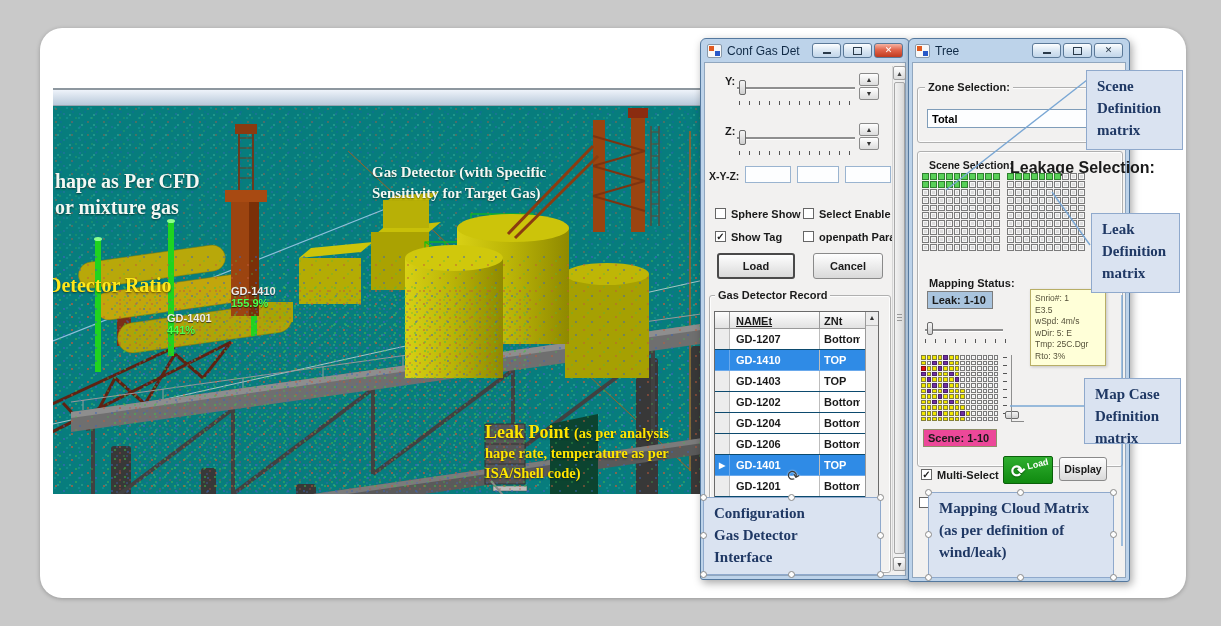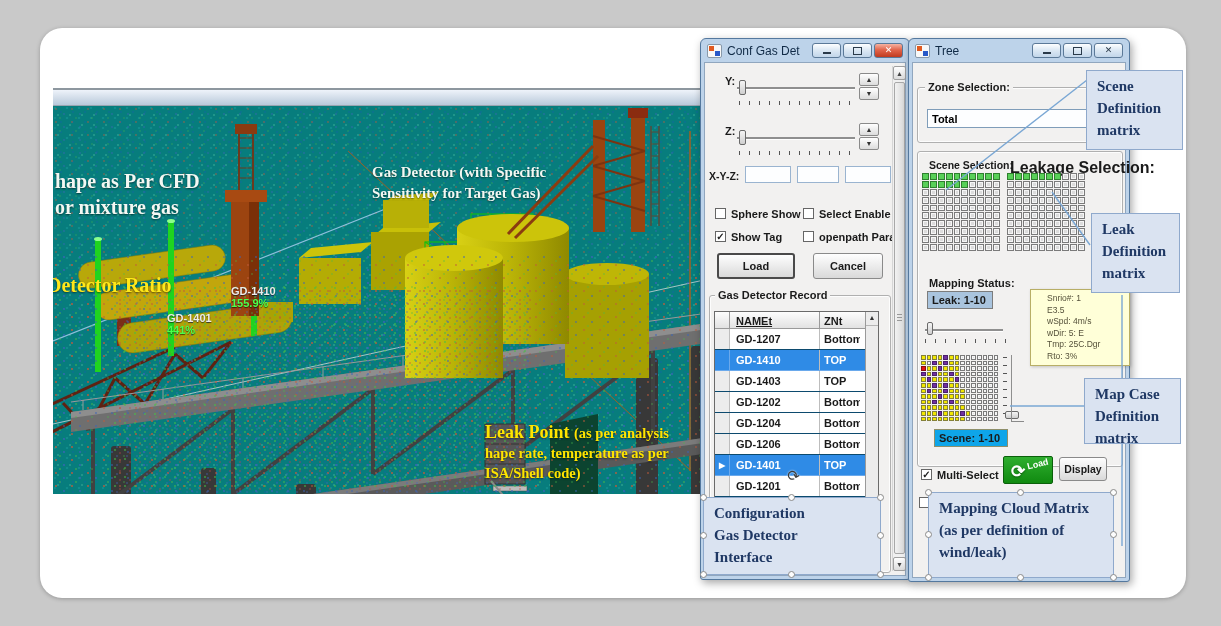--- a/index.html
+++ b/index.html
@@ -80,22 +80,22 @@
   .mx10{grid-template-columns:repeat(10,6.9px);grid-auto-rows:6.9px;}
   .mx14{grid-template-columns:repeat(14,4.6px);grid-auto-rows:4.6px;}
   .mx .cl{box-sizing:border-box;border:1px solid #7a7a7a;background:#dcdcdc;box-shadow:inset 0 0 0 1px #f6f6f6;}
   .mx .cl.g{background:#58d058;border-color:#2f7f2f;box-shadow:none;}
   .mx .cl.y{background:#f2e800;border-color:#84803a;box-shadow:none;}
   .mx .cl.p{background:#7030a0;border-color:#4a1f6e;box-shadow:none;}
   .mx .cl.r{background:#e01010;border-color:#8a0a0a;box-shadow:none;}
 
   .status-box{position:absolute;font-weight:700;font-size:11px;color:#1a1a1a;box-sizing:border-box;padding:2px 4px;}
   .leak-box{background:#a9c4de;border:1px solid #7c7c7c;}
-  .scene-box{background:#0ea5e9;border:1px solid #8f8f6a;margin-left:11px;}
-  .tooltip{position:absolute;background:#ffffd8;border:1px solid #b8ae66;padding:3px 16px;font-size:8.5px;line-height:11.5px;color:#55513a;box-shadow:1px 1px 3px rgba(0,0,0,.2);}
+  .scene-box{background:#ec4899;border:1px solid #8f8f6a;}
+  .tooltip{position:absolute;background:#ffffd8;border:1px solid #b8ae66;padding:3px 4px;font-size:8.5px;line-height:11.5px;color:#55513a;box-shadow:1px 1px 3px rgba(0,0,0,.2);}
   .green-btn{position:absolute;background:linear-gradient(#2fae2f,#108a10);border:1px solid #0a600a;border-radius:2px;box-sizing:border-box;}
   .green-btn .gl{position:absolute;right:4px;top:2px;font-size:9px;font-weight:700;color:#fff;transform:rotate(-14deg);}
   .green-btn .rot{position:absolute;left:7px;top:4px;font-size:17px;font-weight:700;color:#fff;text-shadow:0 1px 2px rgba(0,0,0,.4);}
   .corner-l{position:absolute;border-left:1px solid #8a8a8a;border-bottom:1px solid #8a8a8a;}
 
   
   .callout{position:absolute;background:#dae3f1;border:1px solid #8fa9cc;box-sizing:border-box;font-family:"Liberation Serif",serif;font-weight:700;color:#1f3864;font-size:15px;line-height:1.45;padding:5px 4px 4px 10px;}
   .callout .cl-line{white-space:nowrap;}
   .h{position:absolute;width:7px;height:7px;background:#fdfdfd;border:1px solid #8a8a8a;border-radius:50%;box-sizing:border-box;}
   .h.nw{left:-4px;top:-4px}.h.n{left:calc(50% - 4px);top:-4px}.h.ne{right:-4px;top:-4px}

